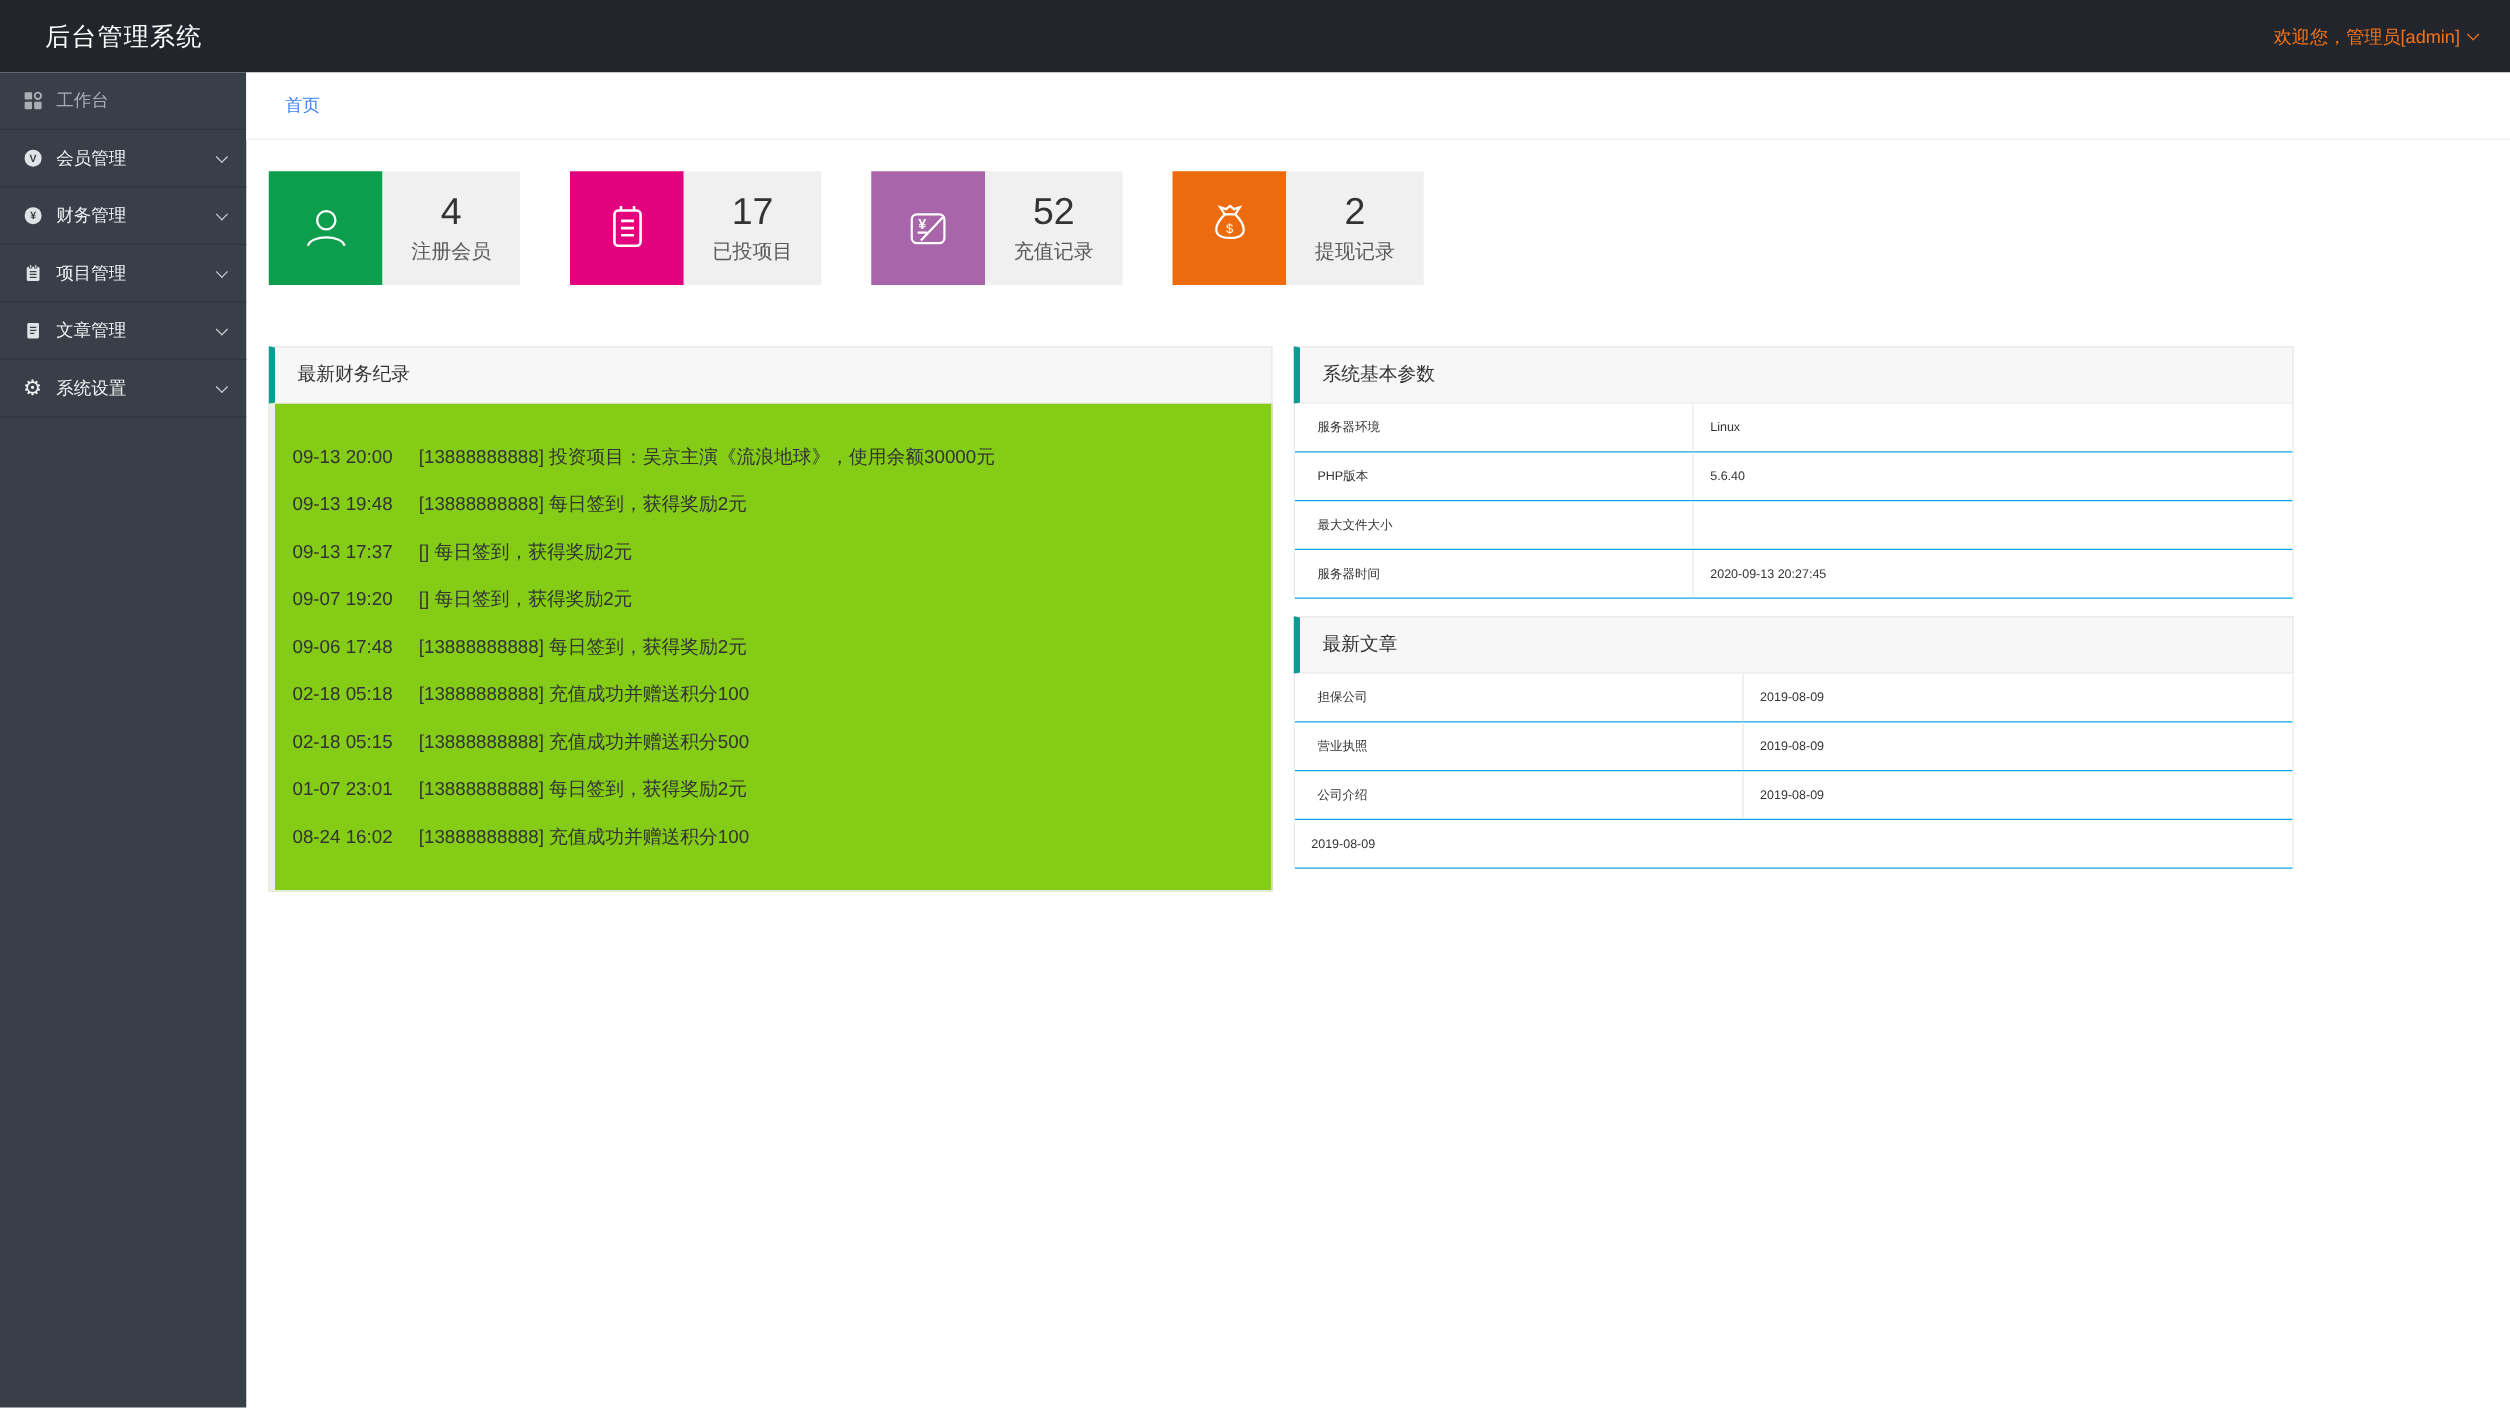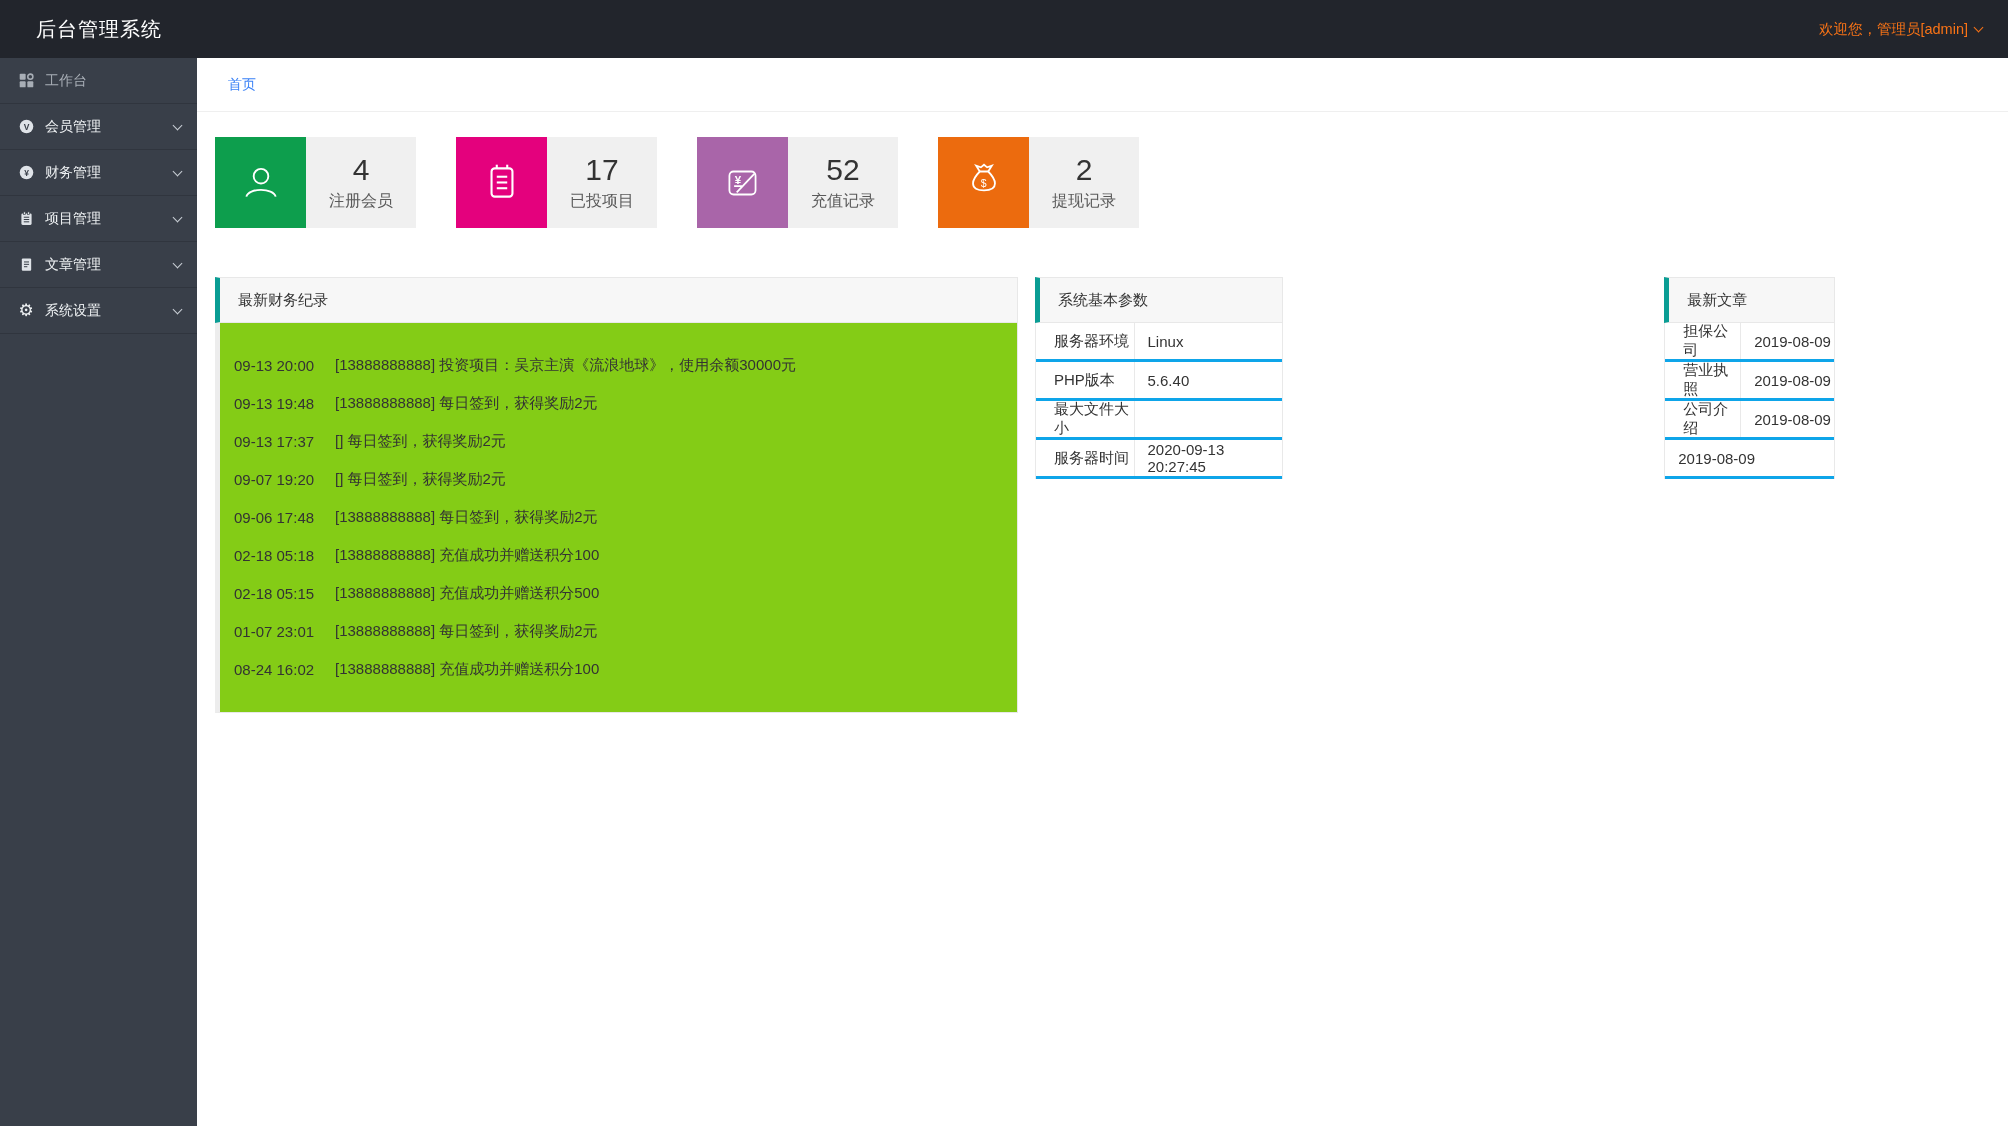--- a/index.html
+++ b/index.html
@@ -56,24 +56,24 @@
     border:1px solid #e8e8e8; border-left:5px solid #0a9d94;
     padding-left:18px; font-size:15px; color:#333; }
 
   .fin-panel { width:803px; }
   .fin-body { border:1px solid #e8e8e8; border-top:none; border-left:5px solid #ededed;
     background:#84cc16; padding:23px 0 24px 0; }
   .fin-row { height:38px; display:flex; align-items:center; font-size:15px; color:#333; }
   .fin-time { width:100px; margin-left:14px; flex:none; }
   .fin-text { margin-left:1px; white-space:nowrap; }
 
-  .right-col { width:800px; display:flex; flex-direction:row; gap:14px;justify-content:space-between; }
+  .right-col { width:800px; display:flex; flex-direction:column; gap:14px; }
   .tbl { border-left:1px solid #e9e9e9; border-right:1px solid #e9e9e9; background:#fff; }
-  .tbl-row { display:flex; height:39px; border-bottom:3px solid #0ea5e9;
-    font-size:15px; color:#333; }
+  .tbl-row { display:flex; height:39px; border-bottom:1px solid #0ea5e9;
+    font-size:10px; color:#333; }
   .tbl-label { display:flex; align-items:center; padding-left:18px;
     border-right:1px solid #e9e9e9; }
   .tbl-value { display:flex; align-items:center; padding-left:13px; }
   .sys .tbl-label { width:40%; }
   .sys .tbl-value { width:60%; }
   .art .tbl-label { width:45%; }
   .art .tbl-value { width:55%; }
 
   svg { display:block; }
 </style>

